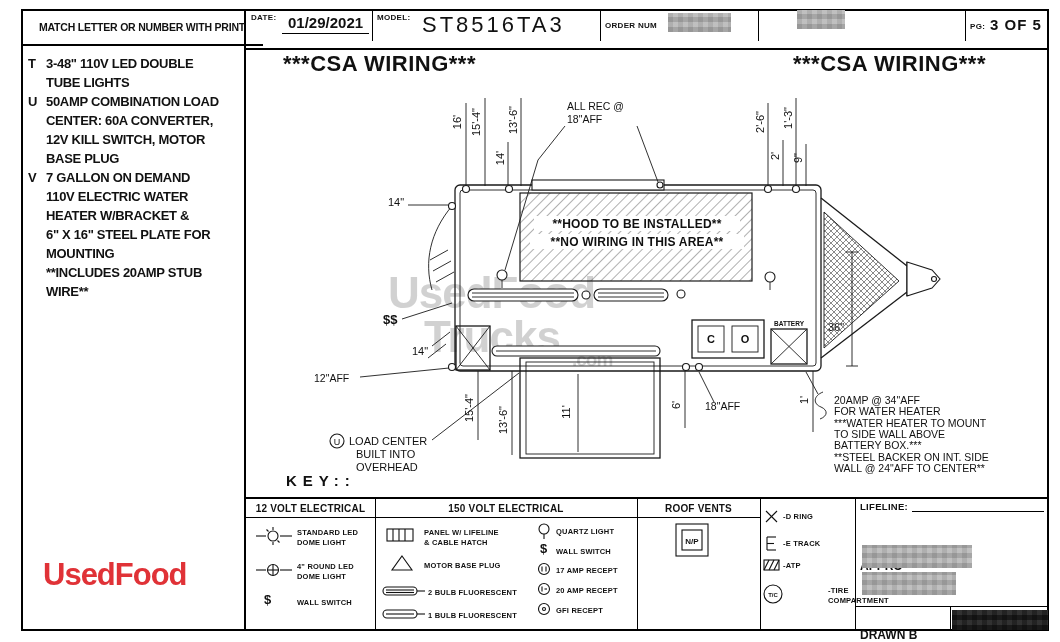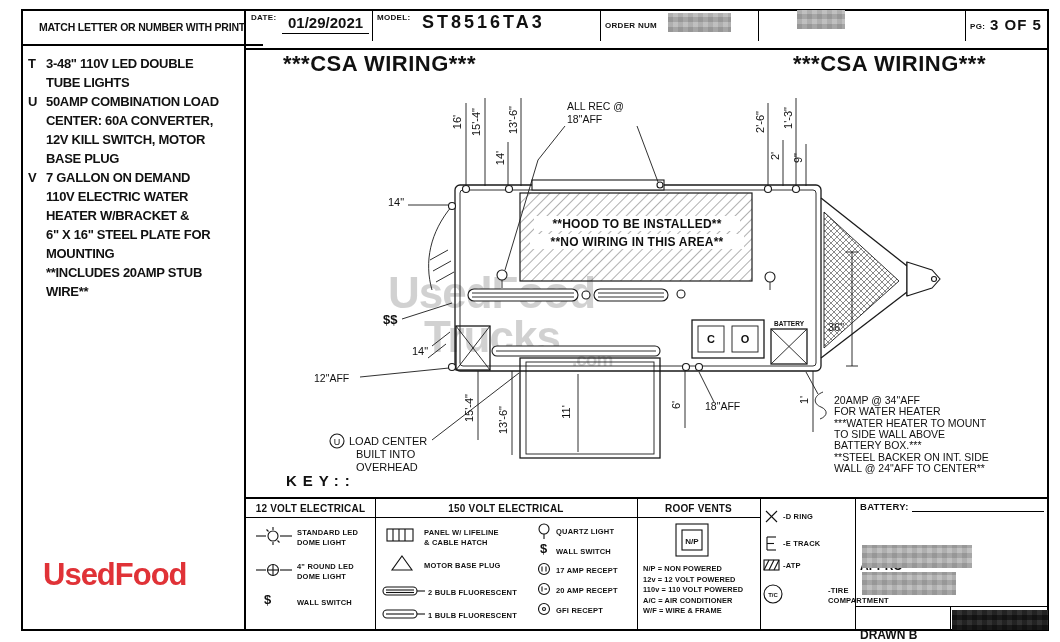--- a/index.html
+++ b/index.html
@@ -15,21 +15,21 @@
     display:flex;align-items:center;justify-content:center;font-size:10.5px;font-weight:700;letter-spacing:-0.2px;}
   .item-letter{position:absolute;left:28px;font-size:13px;font-weight:700;}
   .item-text{position:absolute;left:46px;width:198px;font-size:13px;font-weight:700;line-height:19px;
     letter-spacing:-0.3px;white-space:pre-line;}
   .logo{position:absolute;left:43px;top:560px;line-height:30px;}
   .logo .l1,.logo .l2{font-size:31px;font-weight:800;color:#e03237;letter-spacing:-1px;}
   .logo .l3{font-size:15px;font-weight:700;color:#9a9a9a;letter-spacing:0;}
   .topbar{position:absolute;left:246px;top:9px;width:803px;height:41px;border-bottom:2px solid #000;}
   .tb-label{position:absolute;font-size:8px;font-weight:700;letter-spacing:.3px;}
   .tb-date{position:absolute;font-size:15px;font-weight:600;border-bottom:1.5px solid #000;padding:0 6px 2px 6px;}
-  .tb-model{position:absolute;font-size:18px;font-weight:700;letter-spacing:3px;}
+  .tb-model{position:absolute;font-size:22px;font-weight:400;letter-spacing:3px;}
   .tb-pg{position:absolute;font-size:15px;font-weight:600;letter-spacing:1px;}
   .csa{position:absolute;font-size:22px;font-weight:700;letter-spacing:.5px;}
   .keylbl{position:absolute;left:286px;top:472px;font-size:15px;font-weight:600;letter-spacing:6px;}
   .redact{position:absolute;background:
       repeating-linear-gradient(90deg,#c7c7c7 0 5px,#dadada 5px 10px),
       repeating-linear-gradient(0deg,#c2c2c2 0 5px,#e0e0e0 5px 10px);
       background-blend-mode:multiply;}
   .redact.dark{background:
       repeating-linear-gradient(90deg,#4a4a4a 0 5px,#6a6a6a 5px 10px),
       repeating-linear-gradient(0deg,#3f3f3f 0 5px,#777 5px 10px);
@@ -422,27 +422,20 @@
   </svg>
   <div class="ll" style="left:556px;top:606px;">
     <div>GFI RECEPT</div>
   </div>
 
   <svg class="lsym" style="left:674px;top:522px;" width="38" height="38">
     <rect x="2" y="2" width="32" height="32"></rect>
       <rect x="8" y="8" width="20" height="20"></rect>
     <text x="18" y="21.5" text-anchor="middle" font-size="8">N/P</text>
   </svg>
-  <div class="defs" style="left:643px;top:564px;width:114px;">
-    <div>N/P = NON POWERED</div>
-    <div>12v = 12 VOLT POWERED</div>
-    <div>110v = 110 VOLT POWERED</div>
-    <div>A/C = AIR CONDITIONER</div>
-    <div>W/F = WIRE &amp; FRAME</div>
-  </div>
 
   <svg class="lsym" style="left:765px;top:510px;" width="13" height="13">
     <line x1="1" y1="1" x2="12" y2="12"></line>
       <line x1="12" y1="1" x2="1" y2="12"></line>
   </svg>
   <div class="ll" style="left:783px;top:512px;">
     <div>-D RING</div>
   </div>
 
   <svg class="lsym" style="left:765px;top:536px;" width="13" height="15">
@@ -467,21 +460,21 @@
 
   <svg class="lsym" style="left:762px;top:583px;" width="22" height="22">
     <circle cx="11" cy="11" r="9"></circle>
     <text x="11" y="13.5" text-anchor="middle" font-size="6">T/C</text>
   </svg>
   <div class="ll" style="left:828px;top:586px;">
     <div>-TIRE</div>
       <div>COMPARTMENT</div>
   </div>
 
-  <div class="rev-lbl" style="left:860px;top:501px;">BATTERY:</div>
+  <div class="rev-lbl" style="left:860px;top:501px;">LIFELINE:</div>
   <div class="hl" style="left:912px;top:511px;width:132px;border-top-width:1px;"></div>
   <div class="rev-sm" style="left:860px;top:519px;">APPRO</div>
   <div class="redact" style="left:862px;top:545px;width:110px;height:23px;"></div>
   <div class="redact" style="left:862px;top:572px;width:94px;height:23px;"></div>
   <div class="hl" style="left:855px;top:606px;width:194px;"></div>
   <div class="rev-sm" style="left:860px;top:588px;">DRAWN B</div>
   <div class="vl" style="left:950px;top:606px;height:25px;"></div>
   <div class="redact dark" style="left:952px;top:610px;width:96px;height:20px;"></div>
 
 </div>

